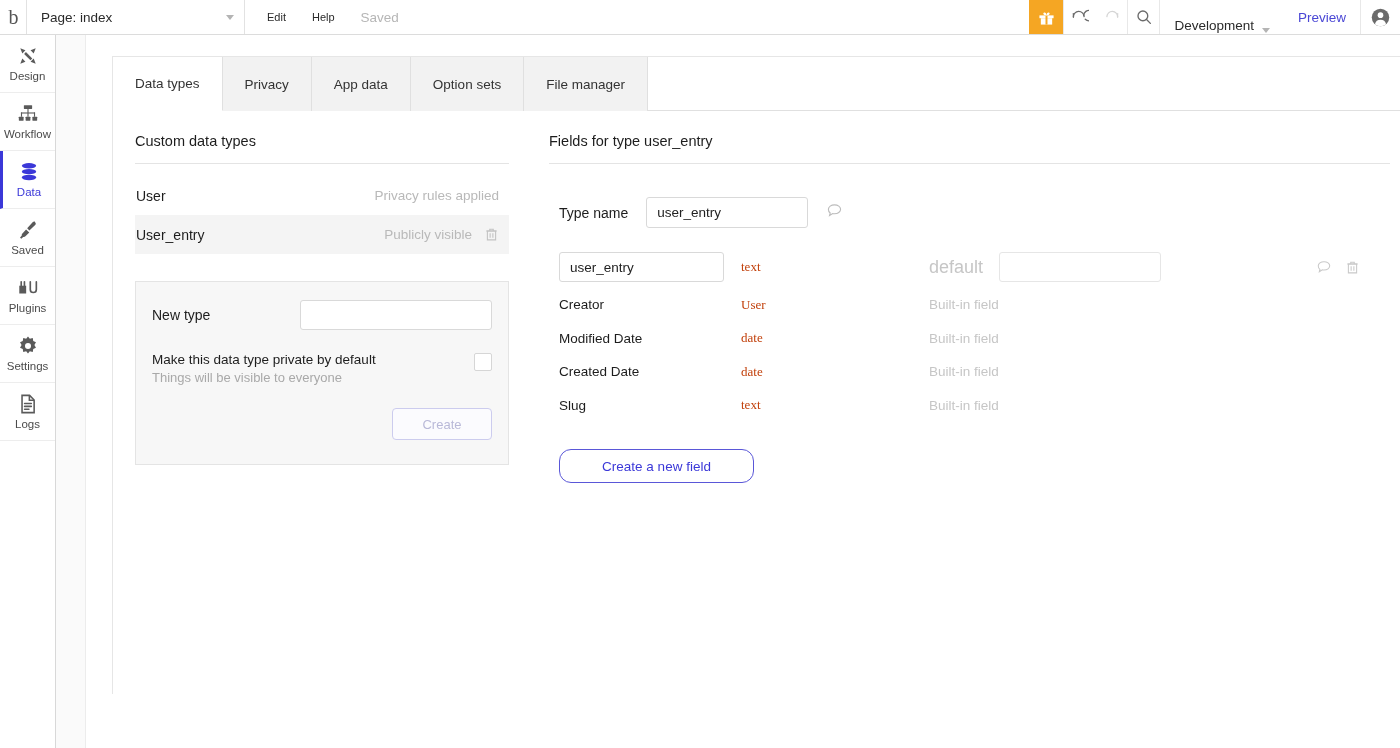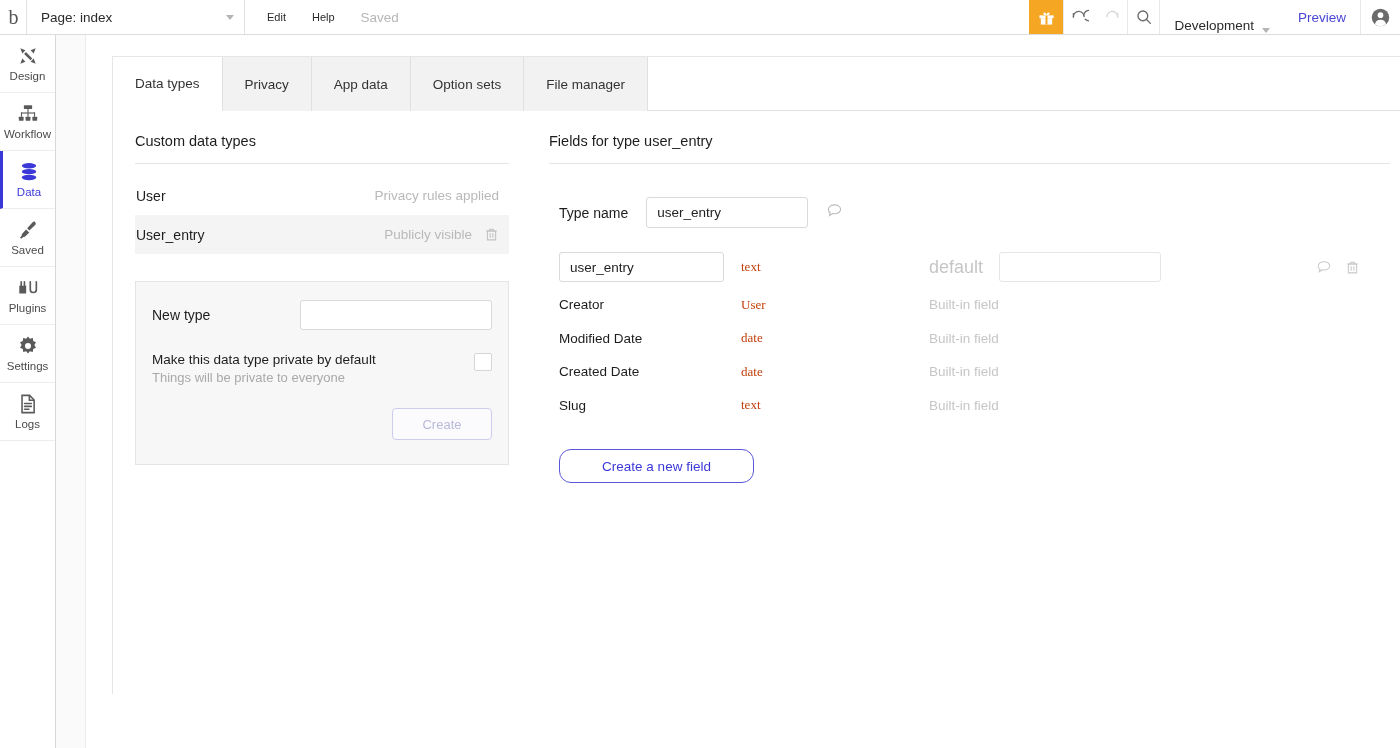--- a/index.html
+++ b/index.html
@@ -429,21 +429,21 @@
       </div>
 
       <div class="newtype-box">
         <div class="newtype-row">
           <span class="newtype-label">New type</span>
           <input class="text-input newtype-input" type="text" value="" style="">
         </div>
         <div class="priv-row">
           <div class="priv-texts">
             <div class="priv-title">Make this data type private by default</div>
-            <div class="priv-sub">Things will be private to everyone</div>
+            <div class="priv-sub">Things will be visible to everyone</div>
           </div>
           <div class="checkbox"></div>
         </div>
         <div class="create-row">
           <button class="create-btn">Create</button>
         </div>
       </div>
     </div>
 
     <div class="right-col">

